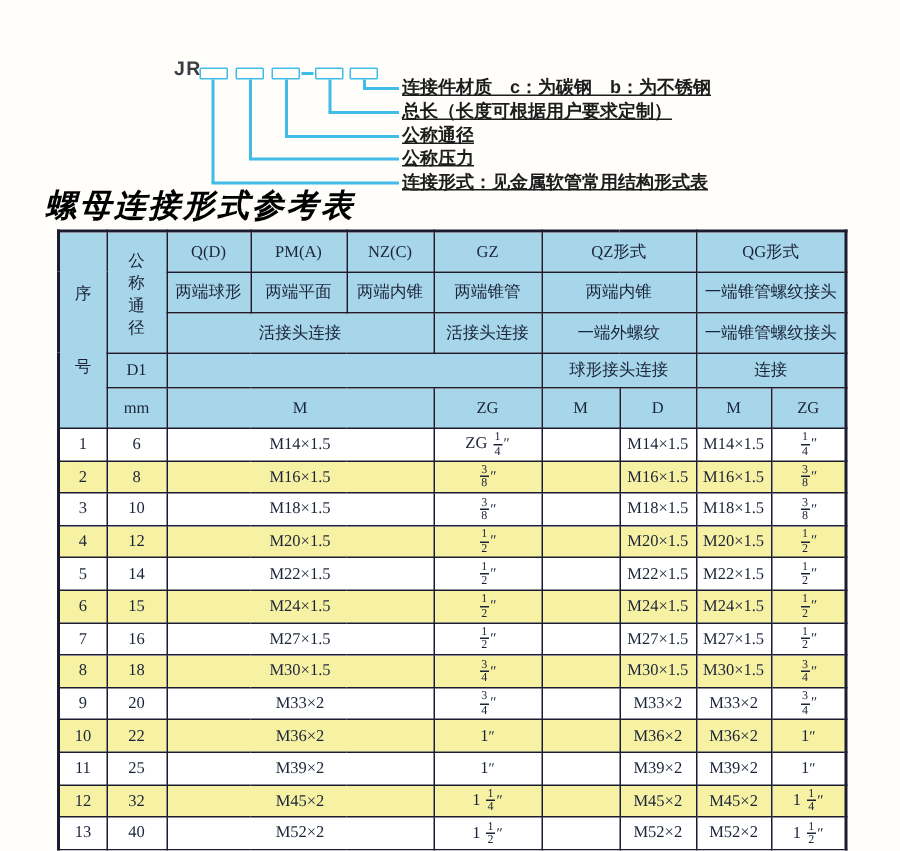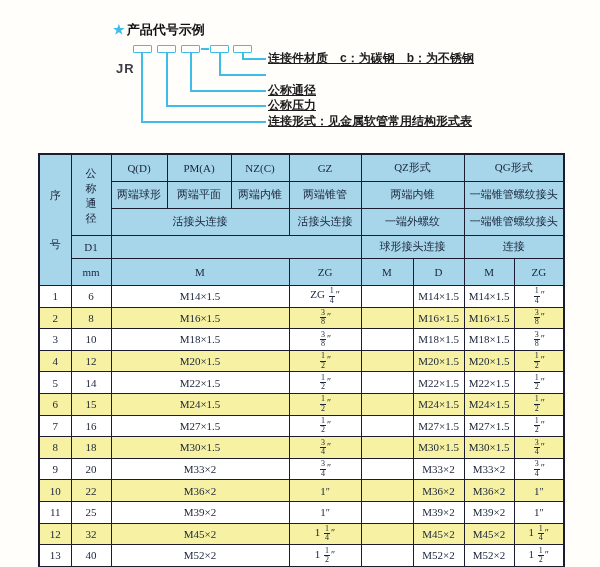--- a/index.html
+++ b/index.html
@@ -5,21 +5,21 @@
   html,body{margin:0;padding:0;}
   body{background:#ffffff;}
   .page{position:relative;width:600px;height:567px;background:#fffefb;overflow:hidden;
         font-family:"Liberation Serif",serif;color:#1a2438;}
 
   
   .diag-star-line{position:absolute;left:113px;top:21px;font-family:"Liberation Sans",sans-serif;
         font-size:13px;font-weight:bold;color:#111;}
   .diag-star-line .star{color:var(--cyan,#2ca6dc);margin-right:2px;}
   .diag-jr{position:absolute;left:116px;top:38px;font-family:"Liberation Sans",sans-serif;
-        font-size:13px;font-weight:bold;color:#3c3c44;letter-spacing:1px;margin-top:23px;}
+        font-size:13px;font-weight:bold;color:#3c3c44;letter-spacing:1px;}
   .code-box{position:absolute;top:45px;width:17px;height:6px;border:1.5px solid var(--cyan,#3fbce8);
         background:#fffefb;border-radius:1px;}
   .code-dash{position:absolute;top:48px;left:201px;width:8px;height:2px;background:var(--cyan,#3fbce8);}
   .cline{position:absolute;background:var(--cyan,#3fbce8);}
   .diag-label{position:absolute;left:268px;font-family:"Liberation Sans",sans-serif;
         font-size:12px;font-weight:bold;color:#1d1d1d;white-space:nowrap;line-height:14px;text-decoration:underline;}
 
   
   .tbl-title{position:absolute;left:30px;top:123px;font-family:"Liberation Serif",serif;
         font-size:21px;font-weight:bold;font-style:italic;color:#000;letter-spacing:2px;white-space:nowrap;}
@@ -44,23 +44,20 @@
         line-height:1;margin:0 1px;}
   .frac .fn{font-size:8px;line-height:1.05;padding:0 1px;}
   .frac .fd{font-size:8px;line-height:1.05;padding:0 1px;border-top:1px solid #1a2438;}
   .inch{font-size:10px;}
 </style>
 </head>
 <body>
 
 <div class="page">
 
-  <div class="diag-star-line">
-    <span class="star">★</span><span>产品代号示例</span>
-  </div>
   <div class="diag-jr">JR</div>
 
   <div class="code-box" style="left:133px;"></div>
   <div class="code-box" style="left:157px;"></div>
   <div class="code-box" style="left:181px;"></div>
   <div class="code-dash"></div>
   <div class="code-box" style="left:210px;"></div>
   <div class="code-box" style="left:233px;"></div>
 
   <div class="cline" style="left:242px;top:53px;width:2px;height:6px;"></div>
@@ -68,24 +65,26 @@
   <div class="cline" style="left:219px;top:53px;width:2px;height:22px;"></div>
   <div class="cline" style="left:219px;top:74px;width:47px;height:2px;"></div>
   <div class="cline" style="left:190px;top:53px;width:2px;height:38px;"></div>
   <div class="cline" style="left:190px;top:90px;width:76px;height:2px;"></div>
   <div class="cline" style="left:166px;top:53px;width:2px;height:53px;"></div>
   <div class="cline" style="left:166px;top:105px;width:100px;height:2px;"></div>
   <div class="cline" style="left:141px;top:53px;width:2px;height:69px;"></div>
   <div class="cline" style="left:141px;top:121px;width:125px;height:2px;"></div>
 
   <div class="diag-label" style="top:51px;">连接件材质　c：为碳钢　b：为不锈钢</div>
+  <div class="diag-label" style="top:67px;">总长（长度可根据用户要求定制）</div>
   <div class="diag-label" style="top:83px;">公称通径</div>
   <div class="diag-label" style="top:98px;">公称压力</div>
   <div class="diag-label" style="top:114px;">连接形式：见金属软管常用结构形式表</div>
 
+  <div class="tbl-title">螺母连接形式参考表</div>
 
   <div class="tbl-wrap">
     <table>
       <colgroup>
         <col style="width:32px">
           <col style="width:40px">
           <col style="width:56px">
           <col style="width:64px">
         <col style="width:58px">
           <col style="width:72px">

